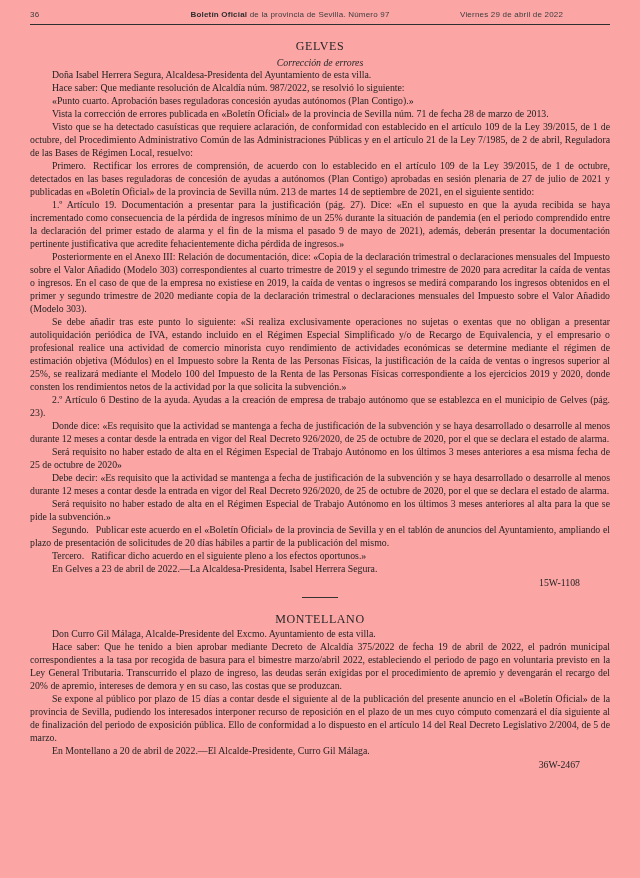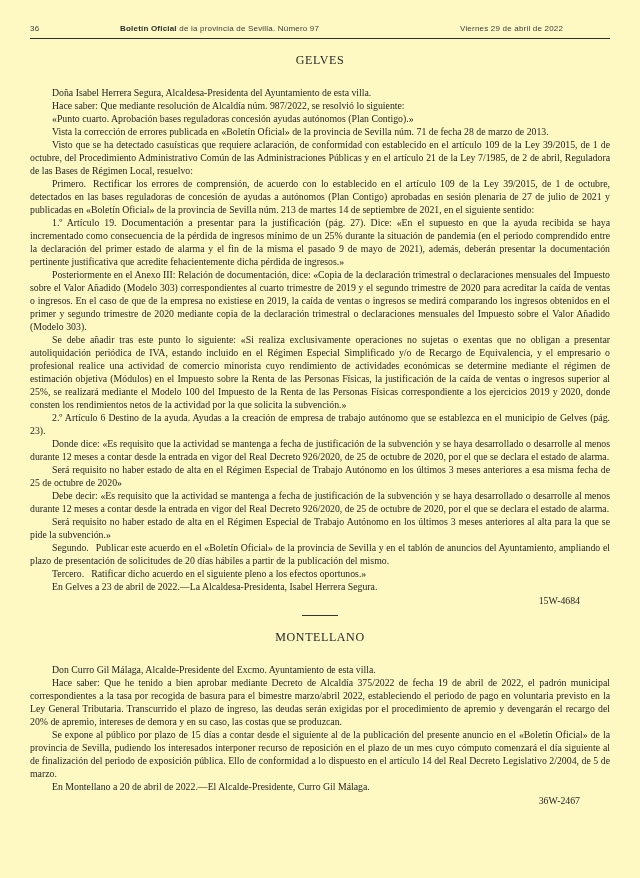--- a/index.html
+++ b/index.html
@@ -1,37 +1,37 @@
 <!DOCTYPE html>
 <html><head>
 <meta charset="utf-8">
 <style>
   html, body { margin: 0; padding: 0; background: #ffffff; }
   .page {
     position: relative;
     width: 640px;
     height: 878px;
     box-sizing: border-box;
-    padding: 24px 30px 0 30px;
-    background: #fef9c3;
+    padding: 10px 30px 0 30px;
+    background: #fca5a5;
     overflow: hidden;
     font-family: "Liberation Serif", "DejaVu Serif", serif;
     color: #1f1f1f;
   }
   
   .hdr {
     display: flex;
     align-items: baseline;
     font-family: "Liberation Sans", "DejaVu Sans", sans-serif;
     font-size: 8px;
     color: #3c3c3c;
     letter-spacing: 0.2px;
   }
   .hdr .pnum  { width: 90px; text-align: left; }
-  .hdr .ptitle{ flex: 1; text-align: left; }
+  .hdr .ptitle{ flex: 1; text-align: center; }
   .hdr .ptitle b { font-weight: bold; color: #2e2e2e; }
   .hdr .pdate { width: 150px; }
   .hdr-rule {
     border: none;
     border-top: 1.6px solid #2e2e2e;
     margin: 5px 0 0 0;
   }
   
   .sec-title {
     margin: 14px 0 0 0;
@@ -42,21 +42,21 @@
     color: #262626;
   }
   .sec-subtitle {
     margin: 3px 0 0 0;
     font-size: 9.8px;
     font-weight: normal;
     font-style: italic;
     text-align: center;
     color: #262626;
   }
-  .paras { margin-top: 18px; }
+  .paras { margin-top: 0; }
   .paras p {
     margin: 0;
     font-size: 9.8px;
     line-height: 13px;
     text-align: justify;
     text-indent: 22px;
     color: #1f1f1f;
   }
   .lead { margin-right: 7px; }
   .code {
@@ -81,40 +81,41 @@
 
   <div class="hdr">
     <span class="pnum">36</span>
     <span class="ptitle"><b>Boletín Oficial</b> <span>de la provincia de Sevilla. Número 97</span></span>
     <span class="pdate">Viernes 29 de abril de 2022</span>
   </div>
   <hr class="hdr-rule">
 
   <section>
     <h2 class="sec-title">GELVES</h2>
+    <h3 class="sec-subtitle">Corrección de errores</h3>
     <div class="paras">
         <p><span>Doña Isabel Herrera Segura, Alcaldesa-Presidenta del Ayuntamiento de esta villa.</span></p>
         <p><span>Hace saber: Que mediante resolución de Alcaldía núm. 987/2022, se resolvió lo siguiente:</span></p>
         <p><span>«Punto cuarto. Aprobación bases reguladoras concesión ayudas autónomos (Plan Contigo).»</span></p>
         <p><span>Vista la corrección de errores publicada en «Boletín Oficial» de la provincia de Sevilla núm. 71 de fecha 28 de marzo de 2013.</span></p>
         <p><span>Visto que se ha detectado casuísticas que requiere aclaración, de conformidad con establecido en el artículo 109 de la Ley 39/2015, de 1 de octubre, del Procedimiento Administrativo Común de las Administraciones Públicas y en el artículo 21 de la Ley 7/1985, de 2 de abril, Reguladora de las Bases de Régimen Local, resuelvo:</span></p>
         <p><span class="lead">Primero.</span><span>Rectificar los errores de comprensión, de acuerdo con lo establecido en el artículo 109 de la Ley 39/2015, de 1 de octubre, detectados en las bases reguladoras de concesión de ayudas a autónomos (Plan Contigo) aprobadas en sesión plenaria de 27 de julio de 2021 y publicadas en «Boletín Oficial» de la provincia de Sevilla núm. 213 de martes 14 de septiembre de 2021, en el siguiente sentido:</span></p>
         <p><span>1.º Artículo 19. Documentación a presentar para la justificación (pág. 27). Dice: «En el supuesto en que la ayuda recibida se haya incrementado como consecuencia de la pérdida de ingresos mínimo de un 25% durante la situación de pandemia (en el periodo comprendido entre la declaración del primer estado de alarma y el fin de la misma el pasado 9 de mayo de 2021), además, deberán presentar la documentación pertinente justificativa que acredite fehacientemente dicha pérdida de ingresos.»</span></p>
         <p><span>Posteriormente en el Anexo III: Relación de documentación, dice: «Copia de la declaración trimestral o declaraciones mensuales del Impuesto sobre el Valor Añadido (Modelo 303) correspondientes al cuarto trimestre de 2019 y el segundo trimestre de 2020 para acreditar la caída de ventas o ingresos. En el caso de que de la empresa no existiese en 2019, la caída de ventas o ingresos se medirá comparando los ingresos obtenidos en el primer y segundo trimestre de 2020 mediante copia de la declaración trimestral o declaraciones mensuales del Impuesto sobre el Valor Añadido (Modelo 303).</span></p>
         <p><span>Se debe añadir tras este punto lo siguiente: «Si realiza exclusivamente operaciones no sujetas o exentas que no obligan a presentar autoliquidación periódica de IVA, estando incluido en el Régimen Especial Simplificado y/o de Recargo de Equivalencia, y el empresario o profesional realice una actividad de comercio minorista cuyo rendimiento de actividades económicas se determine mediante el régimen de estimación objetiva (Módulos) en el Impuesto sobre la Renta de las Personas Físicas, la justificación de la caída de ventas o ingresos superior al 25%, se realizará mediante el Modelo 100 del Impuesto de la Renta de las Personas Físicas correspondiente a los ejercicios 2019 y 2020, donde consten los rendimientos netos de la actividad por la que solicita la subvención.»</span></p>
         <p><span>2.º Artículo 6 Destino de la ayuda. Ayudas a la creación de empresa de trabajo autónomo que se establezca en el municipio de Gelves (pág. 23).</span></p>
         <p><span>Donde dice: «Es requisito que la actividad se mantenga a fecha de justificación de la subvención y se haya desarrollado o desarrolle al menos durante 12 meses a contar desde la entrada en vigor del Real Decreto 926/2020, de 25 de octubre de 2020, por el que se declara el estado de alarma.</span></p>
         <p><span>Será requisito no haber estado de alta en el Régimen Especial de Trabajo Autónomo en los últimos 3 meses anteriores a esa misma fecha de 25 de octubre de 2020»</span></p>
         <p><span>Debe decir: «Es requisito que la actividad se mantenga a fecha de justificación de la subvención y se haya desarrollado o desarrolle al menos durante 12 meses a contar desde la entrada en vigor del Real Decreto 926/2020, de 25 de octubre de 2020, por el que se declara el estado de alarma.</span></p>
         <p><span>Será requisito no haber estado de alta en el Régimen Especial de Trabajo Autónomo en los últimos 3 meses anteriores al alta para la que se pide la subvención.»</span></p>
         <p><span class="lead">Segundo.</span><span>Publicar este acuerdo en el «Boletín Oficial» de la provincia de Sevilla y en el tablón de anuncios del Ayuntamiento, ampliando el plazo de presentación de solicitudes de 20 días hábiles a partir de la publicación del mismo.</span></p>
         <p><span class="lead">Tercero.</span><span>Ratificar dicho acuerdo en el siguiente pleno a los efectos oportunos.»</span></p>
         <p><span>En Gelves a 23 de abril de 2022.—La Alcaldesa-Presidenta, Isabel Herrera Segura.</span></p>
       </div>
-    <div class="code">15W-4684</div>
+    <div class="code">15W-1108</div>
   </section>
 
   <hr class="divider">
 
   <section>
     <h2 class="sec-title">MONTELLANO</h2>
     <div class="paras">
         <p><span>Don Curro Gil Málaga, Alcalde-Presidente del Excmo. Ayuntamiento de esta villa.</span></p>
         <p><span>Hace saber: Que he tenido a bien aprobar mediante Decreto de Alcaldía 375/2022 de fecha 19 de abril de 2022, el padrón municipal correspondientes a la tasa por recogida de basura para el bimestre marzo/abril 2022, estableciendo el periodo de pago en voluntaria previsto en la Ley General Tributaria. Transcurrido el plazo de ingreso, las deudas serán exigidas por el procedimiento de apremio y devengarán el recargo del 20% de apremio, intereses de demora y en su caso, las costas que se produzcan.</span></p>
         <p><span>Se expone al público por plazo de 15 días a contar desde el siguiente al de la publicación del presente anuncio en el «Boletín Oficial» de la provincia de Sevilla, pudiendo los interesados interponer recurso de reposición en el plazo de un mes cuyo cómputo comenzará el día siguiente al de finalización del periodo de exposición pública. Ello de conformidad a lo dispuesto en el artículo 14 del Real Decreto Legislativo 2/2004, de 5 de marzo.</span></p>

